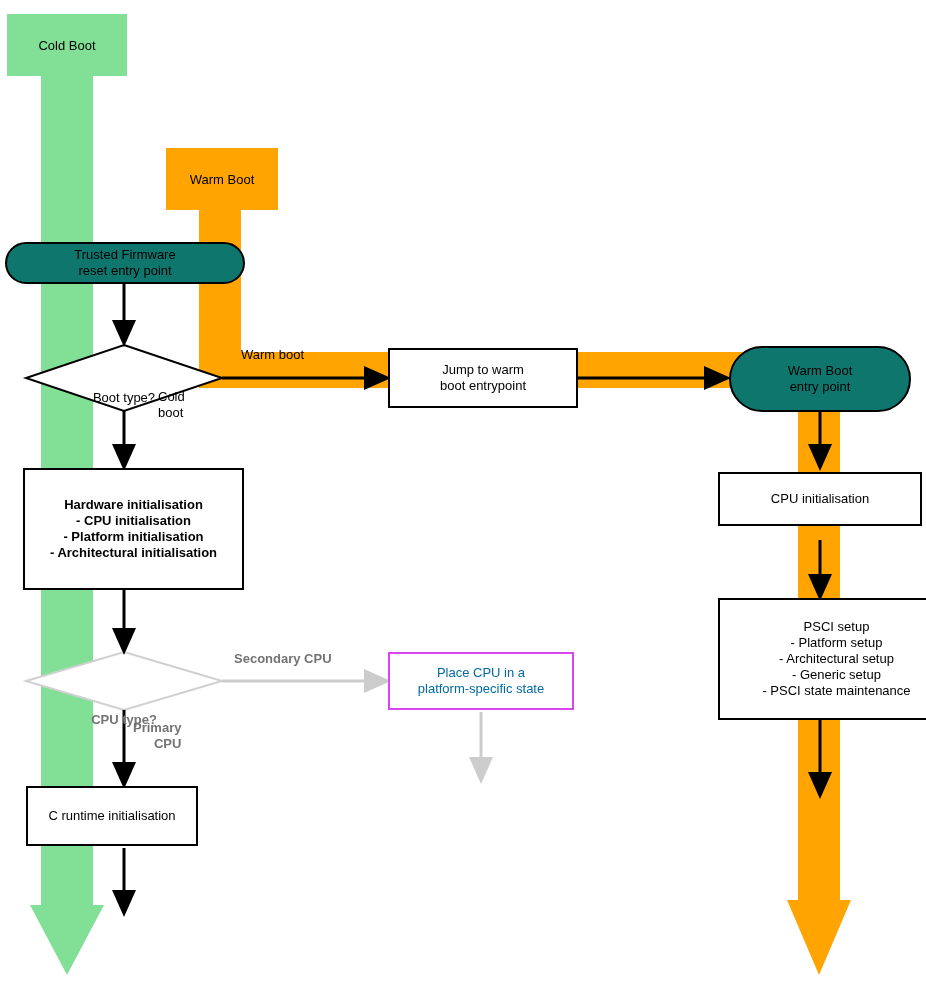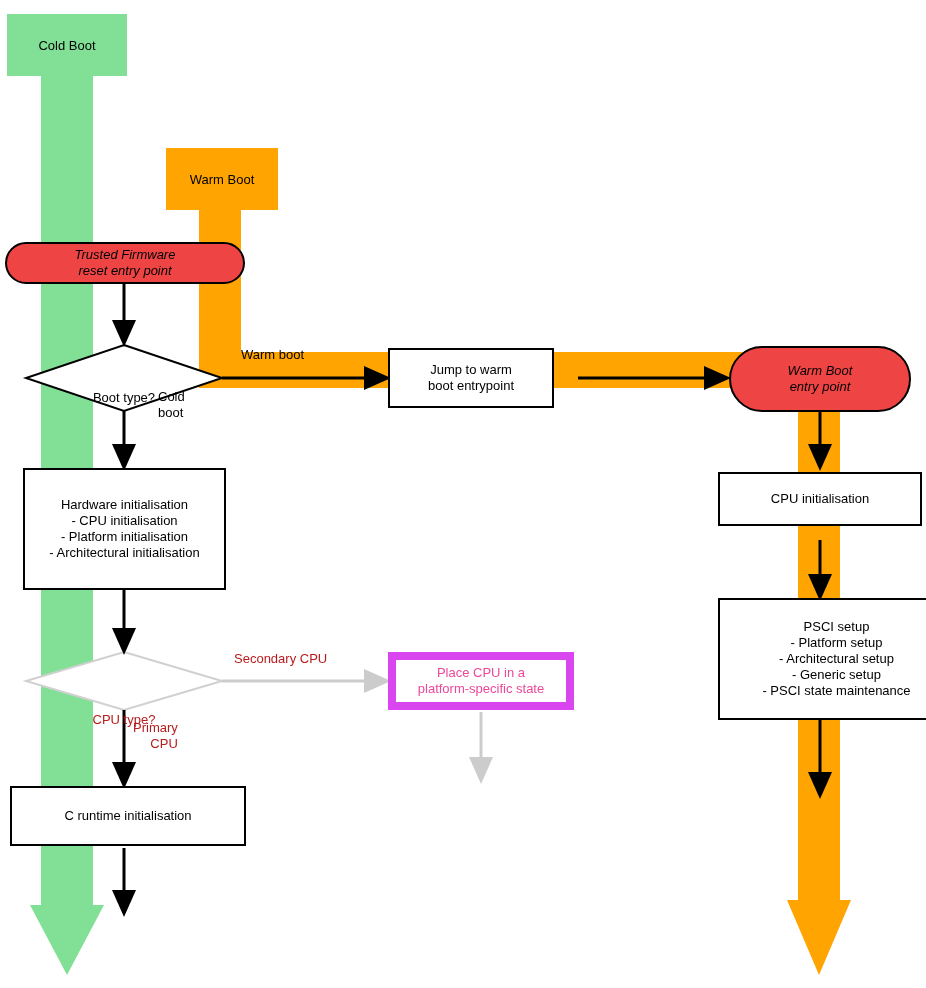--- a/index.html
+++ b/index.html
@@ -46,43 +46,43 @@
     font-size: 13px;
     color: #000000;
     z-index: 6;
   }
   .box {
     border: 2px solid #000000;
     background: #ffffff;
   }
   .stadium {
     border: 2px solid #000000;
-    background: #ef4444;
+    background: #0f766e;
     border-radius: 999px;
-    font-style: italic;
   }
   .diamond-label {
     background: transparent;
     border: none;
   }
   .edge-label {
     position: absolute;
     font-size: 13px;
     color: #000000;
     line-height: 16px;
     white-space: pre-line;
     z-index: 6;
   }
   .faded {
-    color: #b91c1c;
+    color: #737373;
+    font-weight: bold;
   }
   .faded-box {
-    border: 8px solid #d946ef;
+    border: 2px solid #d946ef;
     background: #ffffff;
-    color: #ec4899;
+    color: #0369a1;
   }
 </style>
 </head>
 <body>
 
 <div id="stage">
 
   <svg class="svg-layer" viewBox="0 0 926 988" xmlns="http://www.w3.org/2000/svg">
 
     <defs>
@@ -133,45 +133,45 @@
 
   <div class="band-label" style="left:7px; top:14px; width:120px; height:62px;">Cold Boot</div>
 
   <div class="band-label" style="left:166px; top:148px; width:112px; height:62px;">Warm Boot</div>
 
   <div class="node stadium" style="left:5px; top:242px; width:240px; height:42px;">Trusted Firmware
 reset entry point</div>
 
   <div class="node diamond-label" style="left:44px; top:366px; width:160px; height:24px;margin-top:20px;">Boot type?</div>
 
-  <div class="node box" style="left:388px; top:348px; width:166px; height:60px;">Jump to warm
+  <div class="node box" style="left:388px; top:348px; width:190px; height:60px;">Jump to warm
 boot entrypoint</div>
 
   <div class="node stadium" style="left:729px; top:346px; width:182px; height:66px;">Warm Boot
 entry point</div>
 
-  <div class="node box" style="left:23px; top:468px; width:203px; height:122px;">Hardware initialisation
+  <div class="node box" style="left:23px; top:468px; width:221px; height:122px;font-weight:bold;">Hardware initialisation
 - CPU initialisation
 - Platform initialisation
 - Architectural initialisation</div>
 
   <div class="node box" style="left:718px; top:472px; width:204px; height:54px;">CPU initialisation</div>
 
   <div class="node diamond-label faded" style="left:44px; top:669px; width:160px; height:24px;margin-top:39px;">CPU type?</div>
 
   <div class="node faded-box" style="left:388px; top:652px; width:186px; height:58px;">Place CPU in a
 platform-specific state</div>
 
   <div class="node box" style="left:718px; top:598px; width:237px; height:122px;">PSCI setup
 - Platform setup
 - Architectural setup
 - Generic setup
 - PSCI state maintenance</div>
 
-  <div class="node box" style="left:10px; top:786px; width:236px; height:60px;">C runtime initialisation</div>
+  <div class="node box" style="left:26px; top:786px; width:172px; height:60px;">C runtime initialisation</div>
 
   <div class="edge-label" style="left:241px; top:347px;">Warm boot</div>
 
   <div class="edge-label" style="left:158px; top:389px; text-align:left;">Cold
 boot</div>
 
   <div class="edge-label faded" style="left:234px; top:651px;">Secondary CPU</div>
 
   <div class="edge-label faded" style="left:133px; top:720px; text-align:right;">Primary
 CPU</div>

